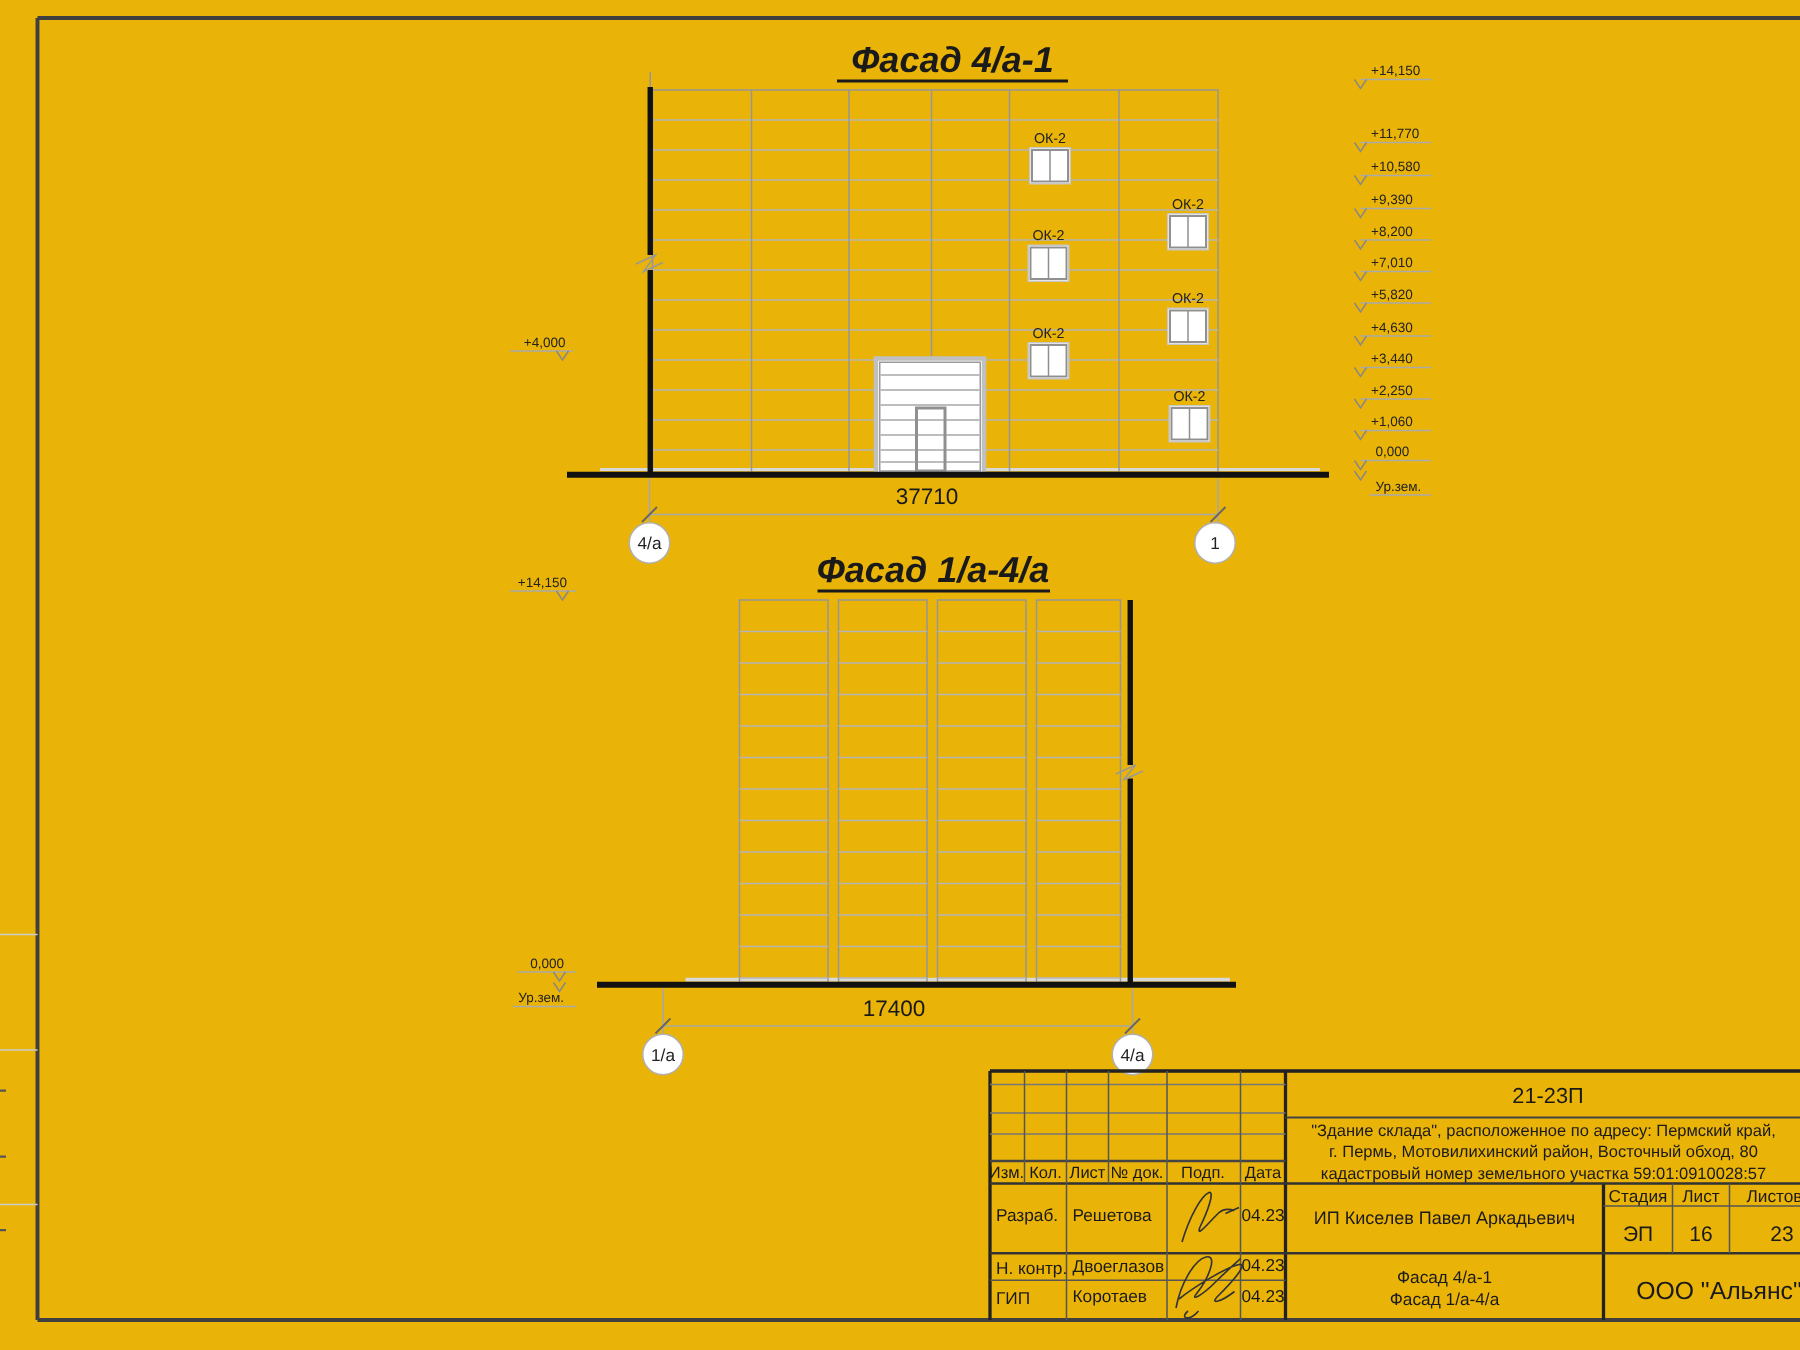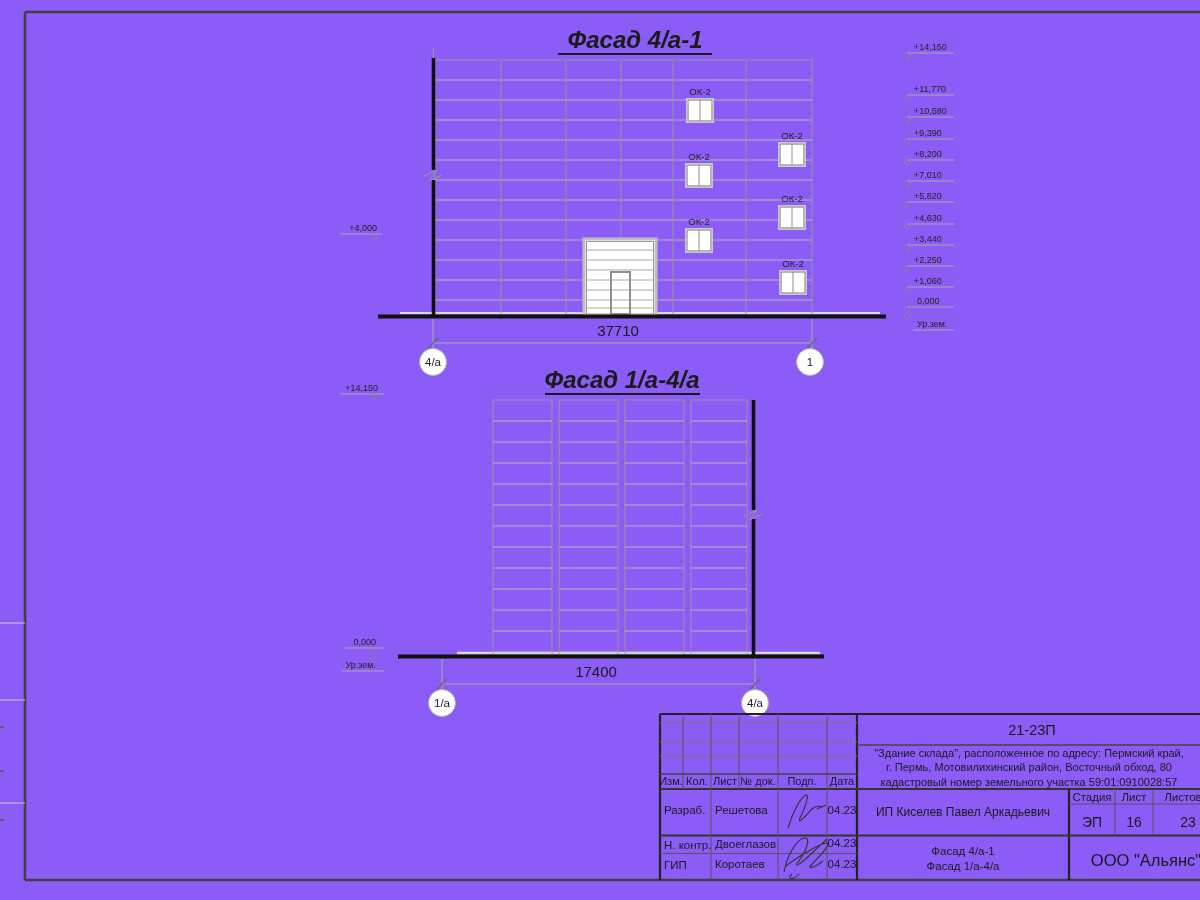--- a/index.html
+++ b/index.html
@@ -1,16 +1,16 @@
 <!DOCTYPE html>
 <html><head>
 <meta charset="utf-8">
 <style>
   html,body{margin:0;padding:0;background:#ffffff;}
-  .canvas{position:relative;width:1200px;height:900px;background:#8b5cf6;overflow:hidden;
+  .canvas{position:relative;width:1200px;height:900px;background:#eab308;overflow:hidden;
           font-family:"Liberation Sans",sans-serif;}
   svg{position:absolute;left:0;top:0;}
   svg text{font-family:"Liberation Sans",sans-serif;fill:#1a1a1a;}
   .ftitle{font-size:24px;font-style:italic;font-weight:bold;}
   .dim{font-size:15px;}
   .elev{font-size:9px;fill:#222;}
   .wlabel{font-size:9.5px;fill:#222;}
   .axis{font-size:11.5px;fill:#222;}
   .tb-s{font-size:11px;}
   .tb-m{font-size:11.5px;}

